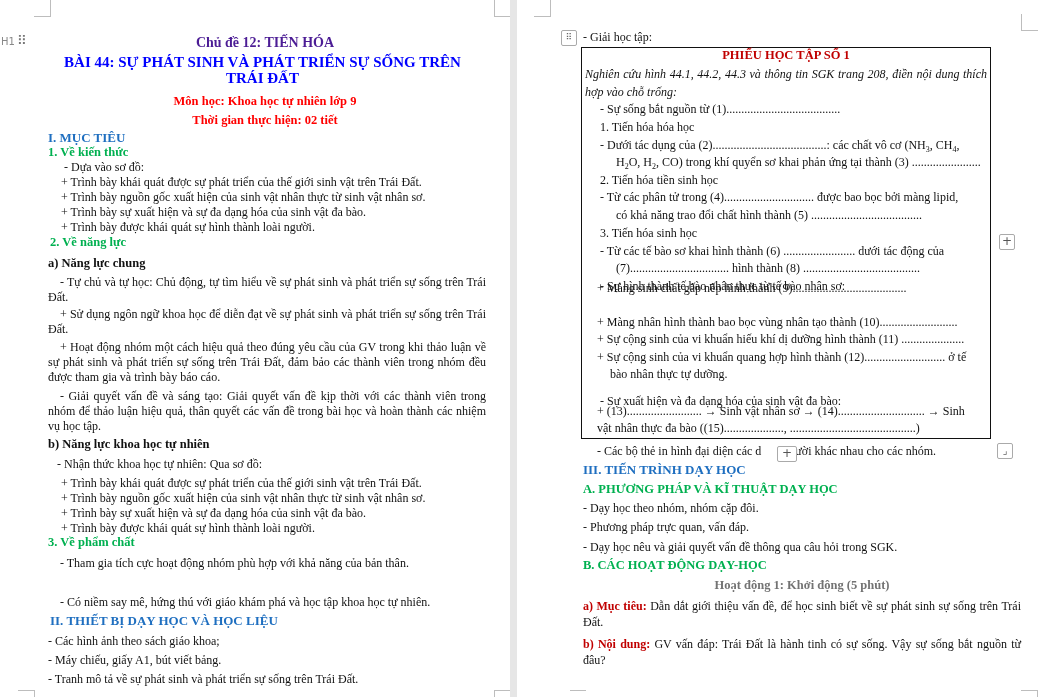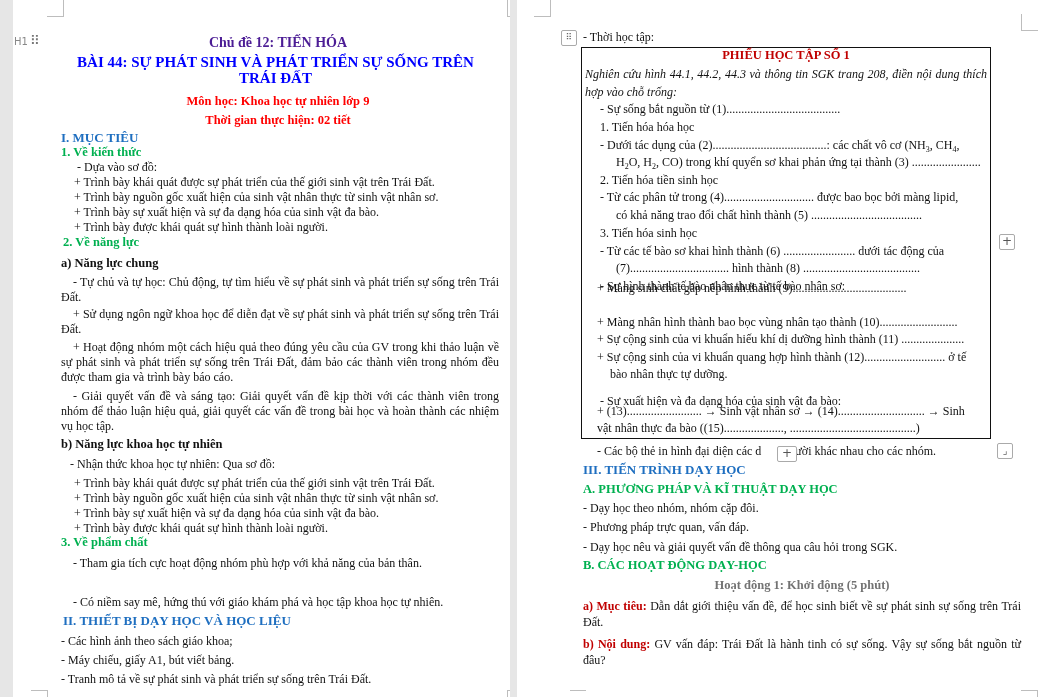--- a/index.html
+++ b/index.html
@@ -5,21 +5,21 @@
   html, body { margin:0; padding:0; }
   body {
     width:1038px; height:697px; overflow:hidden; position:relative;
     background:#e6e6e6;
     font-family:"Liberation Serif", serif;
     color:#111;
   }
   .page {
     position:absolute; top:0; height:697px; background:#fff; overflow:hidden;
   }
-  #page-left { left:13px; width:510px; }
+  #page-left { left:0; width:510px; }
   #page-right { left:517px; width:521px; }
   .gutter { position:absolute; left:510px; top:0; width:7px; height:697px; background:#e6e6e6; }
 
   .corner { position:absolute; width:16px; height:16px; border-color:#bdbdbd; border-style:solid; border-width:0; }
   .c-tl { border-right-width:1px; border-bottom-width:1px; }
   .c-tr { border-left-width:1px; border-bottom-width:1px; }
   .c-bl { border-right-width:1px; border-top-width:1px; }
   .c-br { border-left-width:1px; border-top-width:1px; }
 
   .abs { position:absolute; white-space:nowrap; }
@@ -81,21 +81,21 @@
   <div class="abs t" style="left:61px; top:190px;">+ Trình bày nguồn gốc xuất hiện của sinh vật nhân thực từ sinh vật nhân sơ.</div>
   <div class="abs t" style="left:61px; top:205px;">+ Trình bày sự xuất hiện và sự đa dạng hóa của sinh vật đa bào.</div>
   <div class="abs t" style="left:61px; top:220px;">+ Trình bày được khái quát sự hình thành loài người.</div>
 
   <div class="abs h-green" style="left:50px; top:235px;">2. Về năng lực</div>
   <div class="abs h-black" style="left:48px; top:256px;">a) Năng lực chung</div>
 
   <div class="abs t justify" style="left:48px; top:275px; width:438px; text-indent:12px;">- Tự chủ và tự học: Chủ động, tự tìm hiểu về sự phát sinh và phát triển sự sống trên Trái Đất.</div>
   <div class="abs t justify" style="left:48px; top:307px; width:438px; text-indent:12px;">+ Sử dụng ngôn ngữ khoa học để diễn đạt về sự phát sinh và phát triển sự sống trên Trái Đất.</div>
   <div class="abs t justify" style="left:48px; top:340px; width:438px; text-indent:12px;">+ Hoạt động nhóm một cách hiệu quả theo đúng yêu cầu của GV trong khi thảo luận về sự phát sinh và phát triển sự sống trên Trái Đất, đảm bảo các thành viên trong nhóm đều được tham gia và trình bày báo cáo.</div>
-  <div class="abs t justify" style="left:48px; top:389px; width:438px; text-indent:12px;">- Giải quyết vấn đề và sáng tạo: Giải quyết vấn đề kịp thời với các thành viên trong nhóm để thảo luận hiệu quả, giải quyết các vấn đề trong bài học và hoàn thành các nhiệm vụ học tập.</div>
+  <div class="abs t justify" style="left:48px; top:389px; width:438px; text-indent:12px;">- Giải quyết vấn đề và sáng tạo: Giải quyết vấn đề kịp thời với các thành viên trong nhóm để thảo luận hiệu quả, thân quyết các vấn đề trong bài học và hoàn thành các nhiệm vụ học tập.</div>
 
   <div class="abs h-black" style="left:48px; top:437px;">b) Năng lực khoa học tự nhiên</div>
   <div class="abs t" style="left:57px; top:457px;">- Nhận thức khoa học tự nhiên: Qua sơ đồ:</div>
   <div class="abs t" style="left:61px; top:476px;">+ Trình bày khái quát được sự phát triển của thế giới sinh vật trên Trái Đất.</div>
   <div class="abs t" style="left:61px; top:491px;">+ Trình bày nguồn gốc xuất hiện của sinh vật nhân thực từ sinh vật nhân sơ.</div>
   <div class="abs t" style="left:61px; top:506px;">+ Trình bày sự xuất hiện và sự đa dạng hóa của sinh vật đa bào.</div>
   <div class="abs t" style="left:61px; top:521px;">+ Trình bày được khái quát sự hình thành loài người.</div>
 
   <div class="abs h-green" style="left:48px; top:535px;">3. Về phẩm chất</div>
   <div class="abs t" style="left:60px; top:556px;">- Tham gia tích cực hoạt động nhóm phù hợp với khả năng của bản thân.</div>
@@ -110,21 +110,21 @@
 <div class="gutter"></div>
 
 <div class="page" id="page-right"></div>
 
 <div class="corner c-tl" style="left:534px; top:0;"></div>
 <div class="corner c-tr" style="left:1021px; top:14px;"></div>
 <div class="corner c-br" style="left:1021px; top:690px; border-left-width:0; border-right-width:1px;"></div>
 <div class="corner c-bl" style="left:570px; top:690px; border-right-width:0; border-left-width:0;"></div>
 
 <span class="handle-icon" style="left:561px; top:30px;">⠿</span>
-<div class="abs t" style="left:583px; top:30px;">- Thời học tập:</div>
+<div class="abs t" style="left:583px; top:30px;">- Giải học tập:</div>
 
 <div class="ws-box"></div>
 <div class="abs ws-title center" style="left:581px; width:410px; top:48px;">PHIẾU HỌC TẬP SỐ 1</div>
 <div class="abs t ital justify" style="left:585px; top:65px; width:402px; line-height:18px;">Nghiên cứu hình 44.1, 44.2, 44.3 và thông tin SGK trang 208, điền nội dung thích hợp vào chỗ trống:</div>
 <div class="abs t" style="left:600px; top:102px;">-    Sự sống bắt nguồn từ (1)......................................</div>
 <div class="abs t" style="left:600px; top:120px;">1.  Tiến hóa hóa học</div>
 <div class="abs t" style="left:600px; top:138px;">
   <span>-    Dưới tác dụng của (2)......................................: các chất vô cơ (NH</span><sub>3</sub><span>, CH</span><sub>4</sub><span>,</span>
 </div>
 <div class="abs t" style="left:616px; top:155px;">

